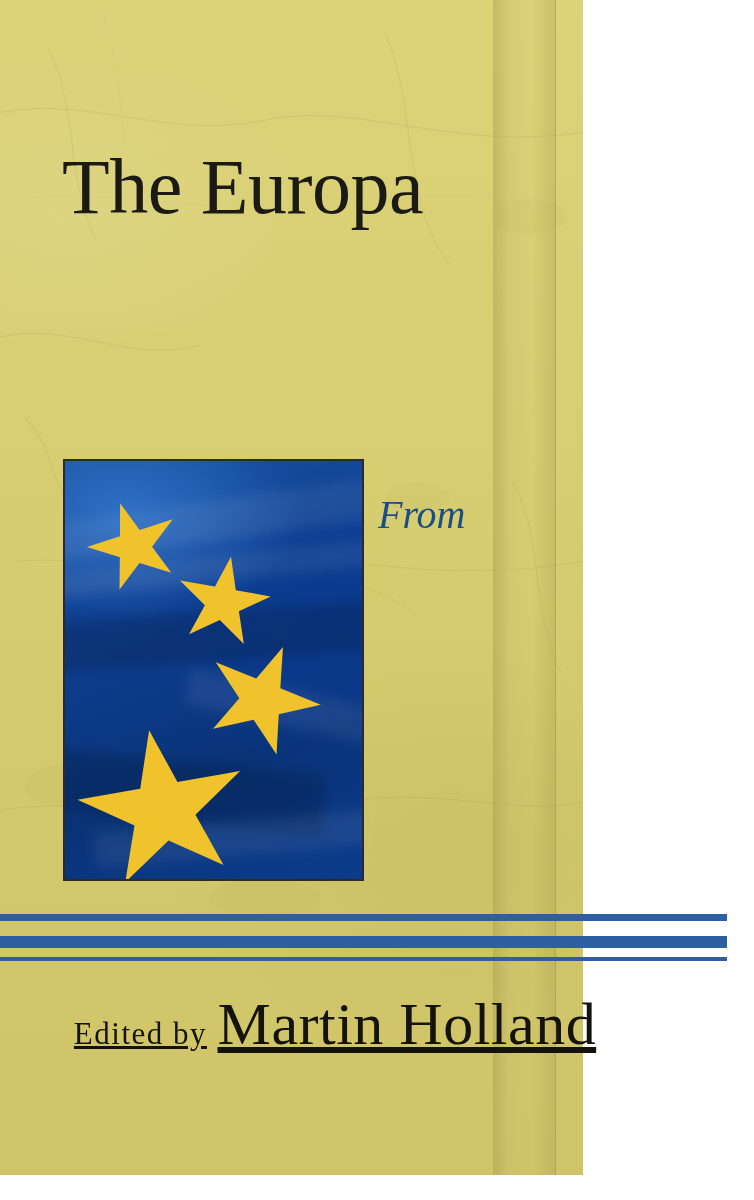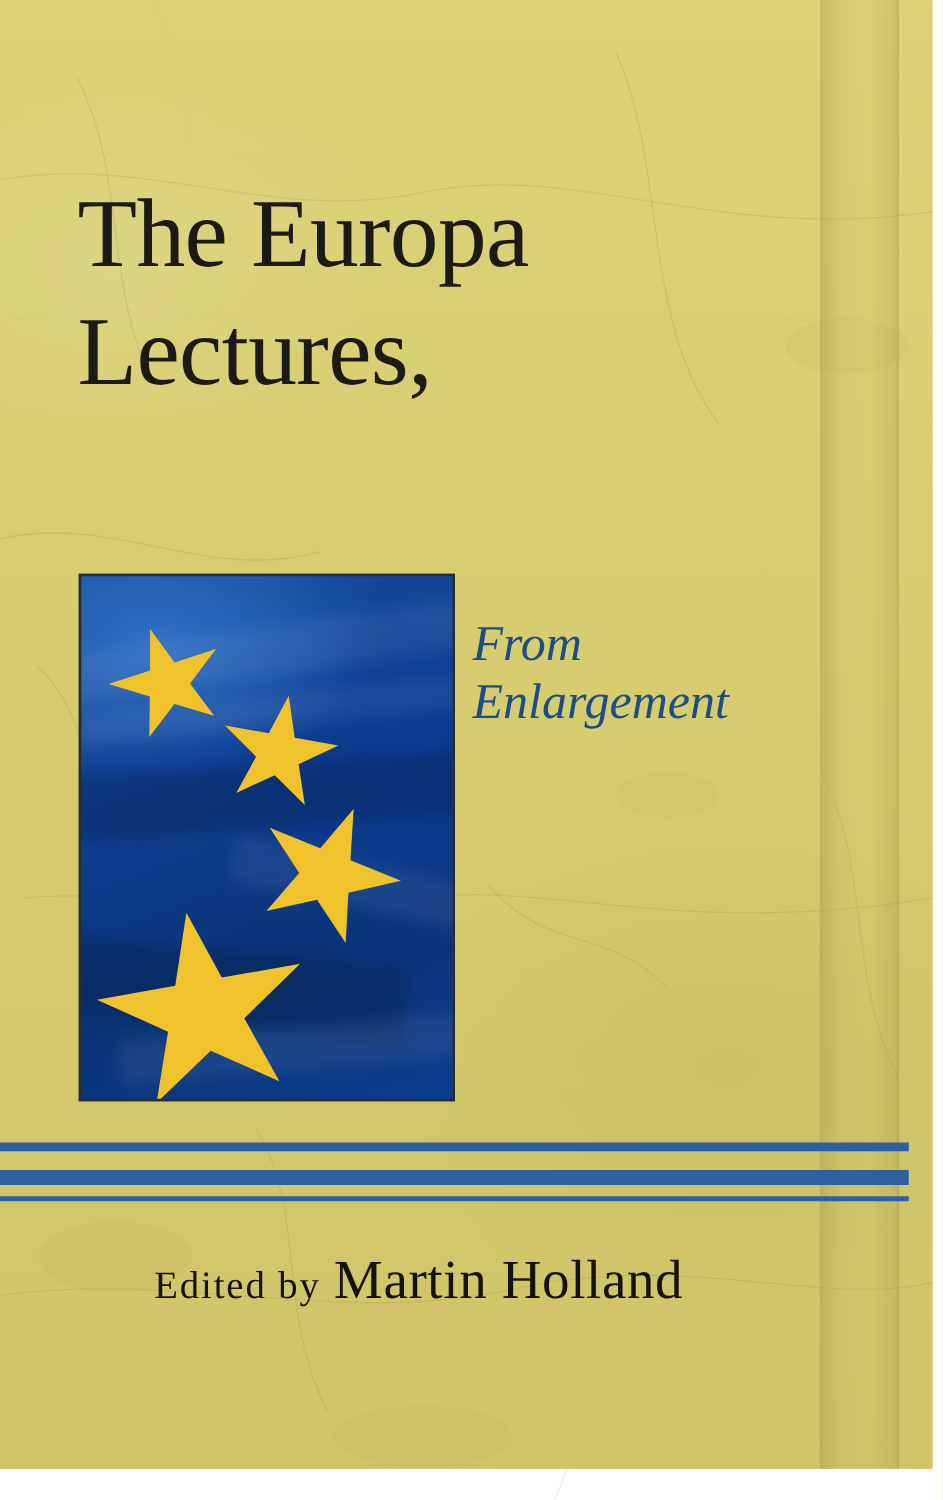--- a/index.html
+++ b/index.html
@@ -20,21 +20,21 @@
     height: 1200px;
     background: #ffffff;
     overflow: hidden;
   }
 
   
   .book-body {
     position: absolute;
     left: 0;
     top: 0;
-    width: 746px;
+    width: 583px;
     height: 1175px;
     background: #d9cf73;
     background-image:
       radial-gradient(ellipse 340px 220px at 12% 18%, rgba(255,255,255,0.10), rgba(255,255,255,0) 70%),
       radial-gradient(ellipse 420px 300px at 78% 72%, rgba(140,125,40,0.10), rgba(0,0,0,0) 70%),
       linear-gradient(180deg, #dcd278 0%, #d5cb6e 55%, #cfc468 100%);
   }
 
   
   .texture {
@@ -145,22 +145,23 @@
   }
   .author-line {
     font-family: "Liberation Serif", serif;
     font-size: 40px;
     line-height: 58px;
     letter-spacing: 0.5px;
   }
   .editedby {
     font-size: 31px;
     letter-spacing: 1.5px;
-  }
-  .smallcaps-big { font-size: 44px; }
+    text-decoration: underline;
+  }
+  .smallcaps-big { font-size: 60px; text-decoration: underline; }
 </style>
 </head>
 <body>
 
 <div id="cover">
 
   <div class="book-body">
 
     <svg class="texture" viewBox="0 0 727 1175" preserveAspectRatio="none">
       <g stroke="rgba(150,138,70,0.55)" fill="none" stroke-width="1">
@@ -188,42 +189,40 @@
         <ellipse cx="520" cy="620" rx="40" ry="18"></ellipse>
       </g>
     </svg>
 
     <div class="spine"></div>
     <div class="spine-line" style="right:89px;"></div>
     <div class="spine-line" style="right:27px;"></div>
 
     <div class="title-block">
       <div class="title-line">The Europa</div>
-      <div class="title-line">Lectures,</div>
     </div>
 
     <div class="flag-box">
       <div class="flag-inner"></div>
 
       <div class="fold" style="left:-20px; top:40px; width:340px; height:40px; transform:rotate(-8deg);"></div>
       <div class="fold" style="left:-30px; top:95px; width:360px; height:26px; transform:rotate(-6deg);"></div>
       <div class="fold dark" style="left:-10px; top:150px; width:340px; height:50px; transform:rotate(-4deg);"></div>
       <div class="fold" style="left:120px; top:230px; width:220px; height:36px; transform:rotate(12deg);"></div>
       <div class="fold dark" style="left:-40px; top:300px; width:300px; height:60px; transform:rotate(6deg);"></div>
       <div class="fold" style="left:30px; top:360px; width:300px; height:34px; transform:rotate(-5deg);"></div>
 
       <div class="star" style="left:22px; top:40px; width:94px; height:90px; transform:rotate(-18deg);"></div>
       <div class="star" style="left:110px; top:95px; width:96px; height:92px; transform:rotate(10deg);"></div>
       <div class="star" style="left:138px; top:182px; width:118px; height:112px; transform:rotate(22deg);"></div>
       <div class="star" style="left:12px; top:268px; width:172px; height:160px; transform:rotate(-10deg);"></div>
     </div>
 
     <div class="subtitle">
       <div>From</div>
-      <div>Enlargement</div>
     </div>
 
     <div class="rule r1"></div>
     <div class="rule r2"></div>
     <div class="rule r3"></div>
 
     <div class="authors">
       <div class="author-line">
         <span class="editedby">Edited by</span>
         <span class="smallcaps-big">Martin Holland</span>

